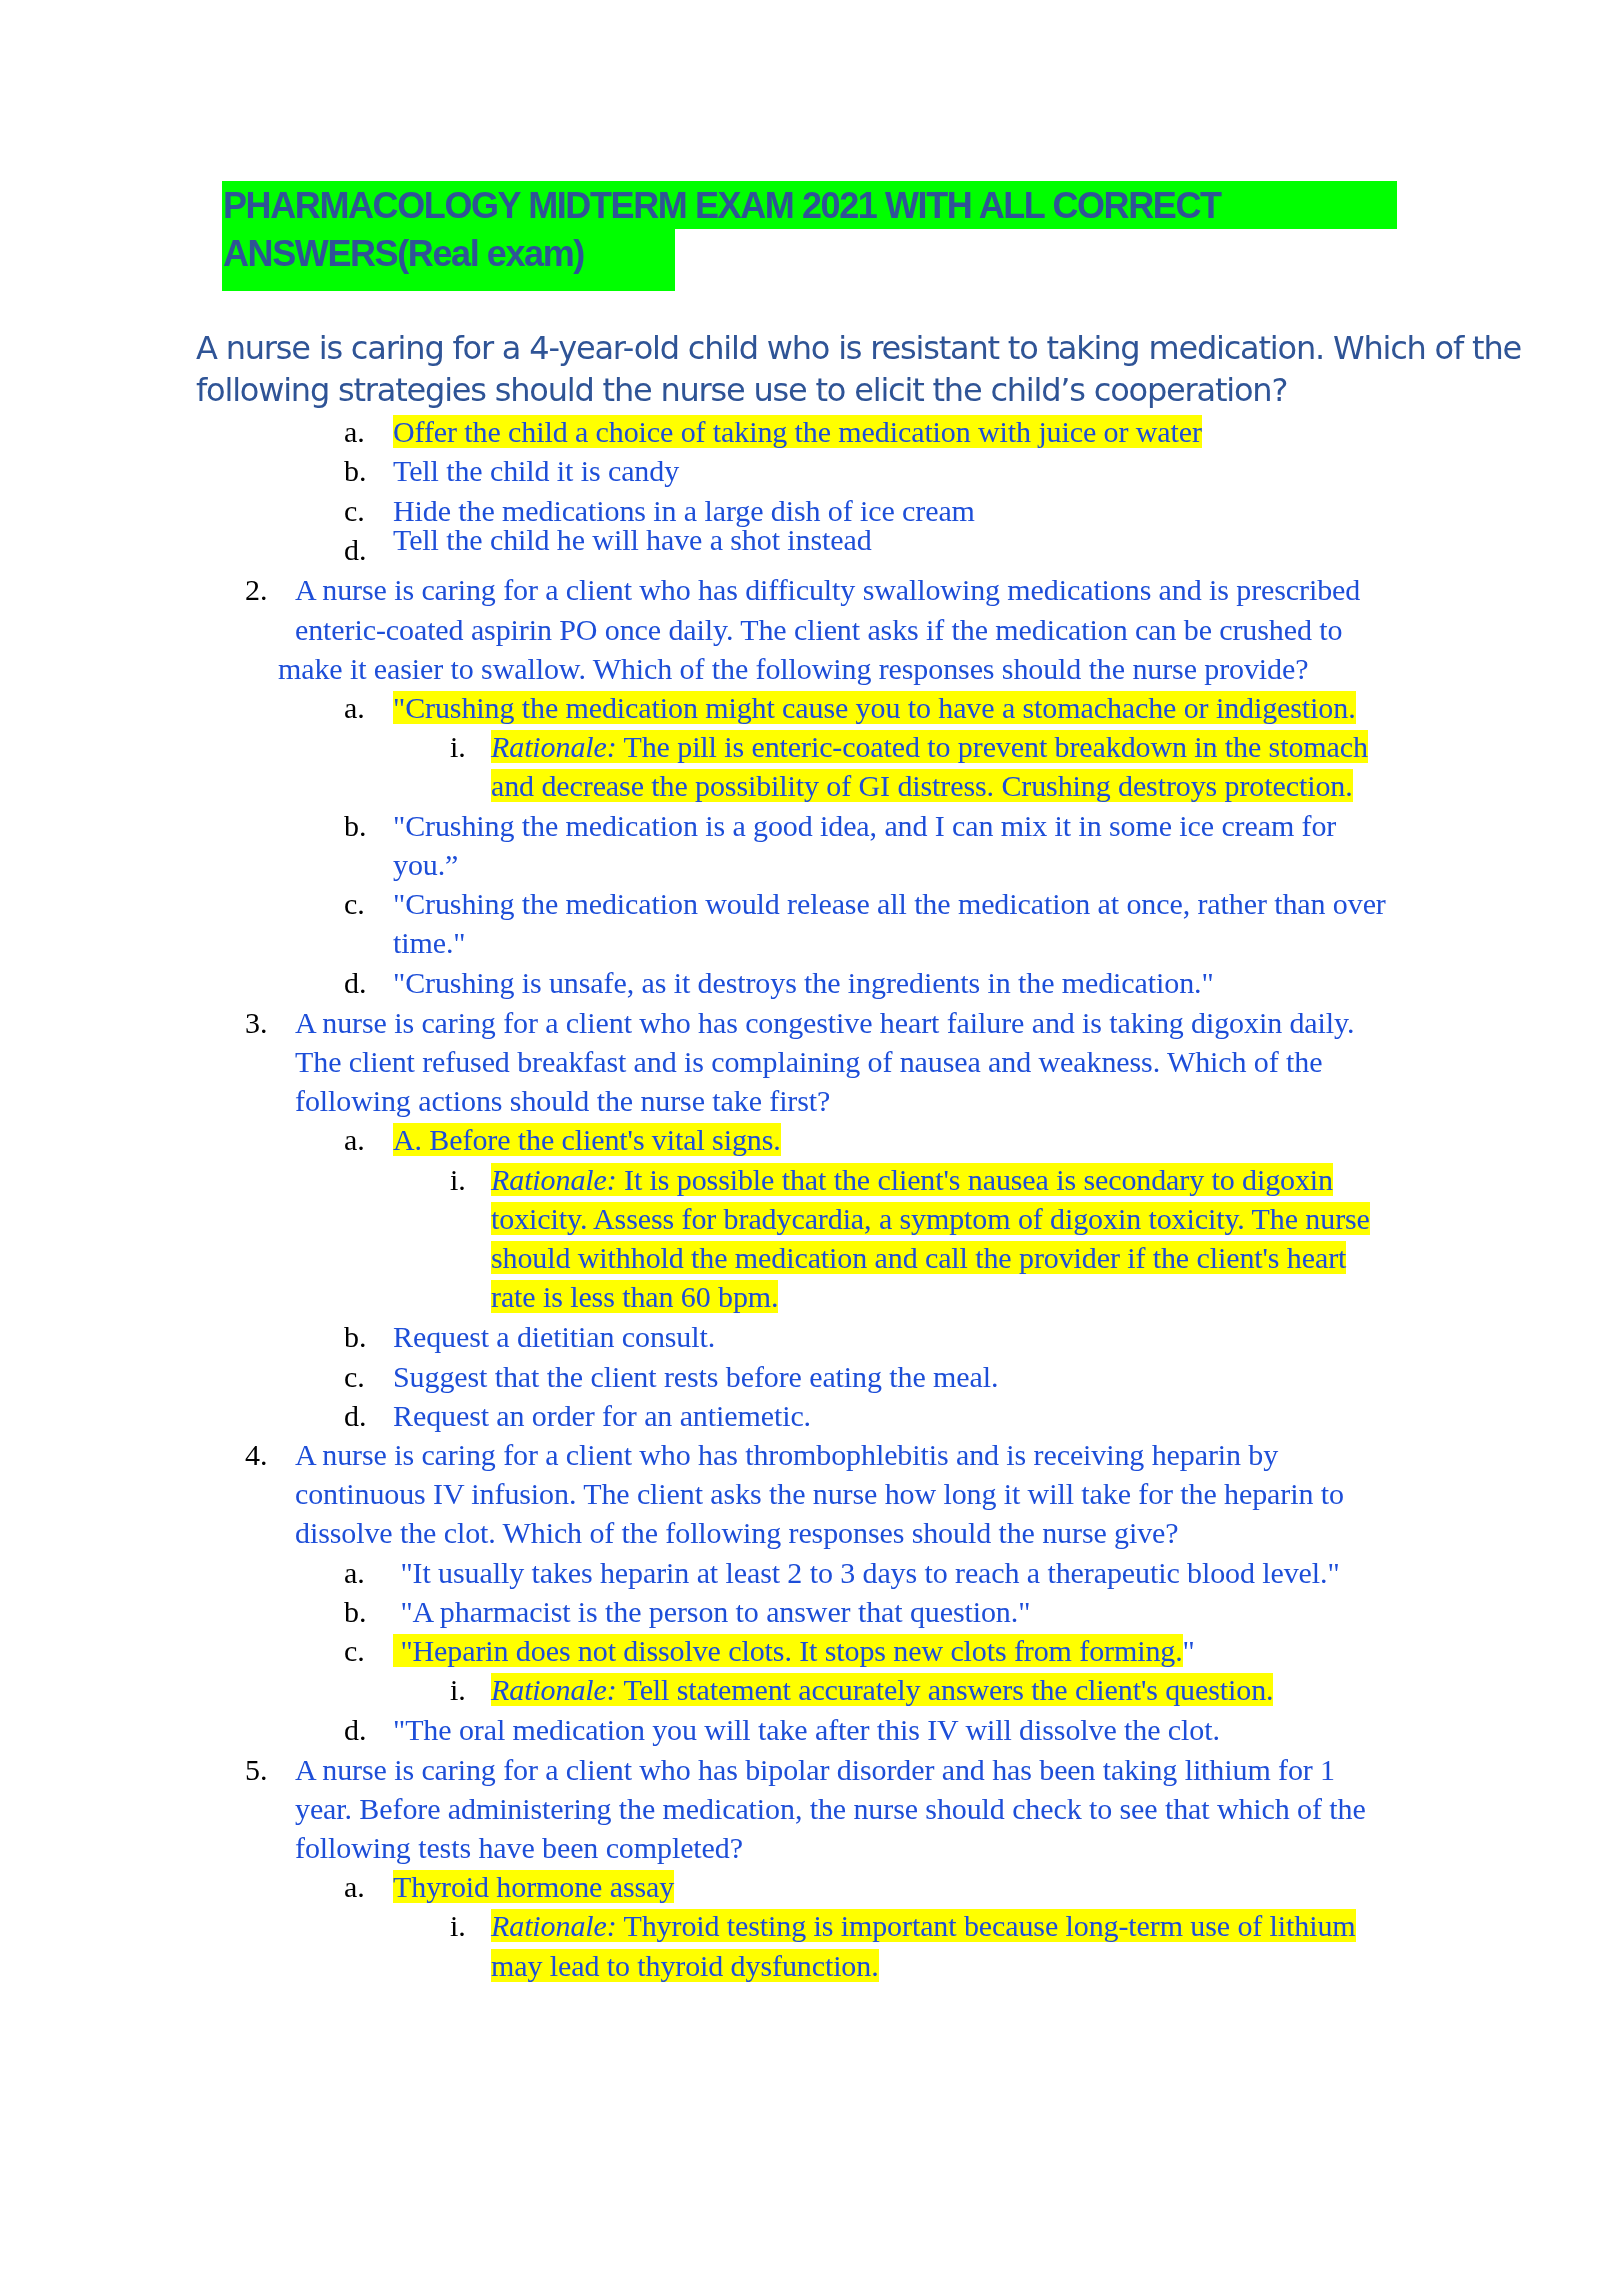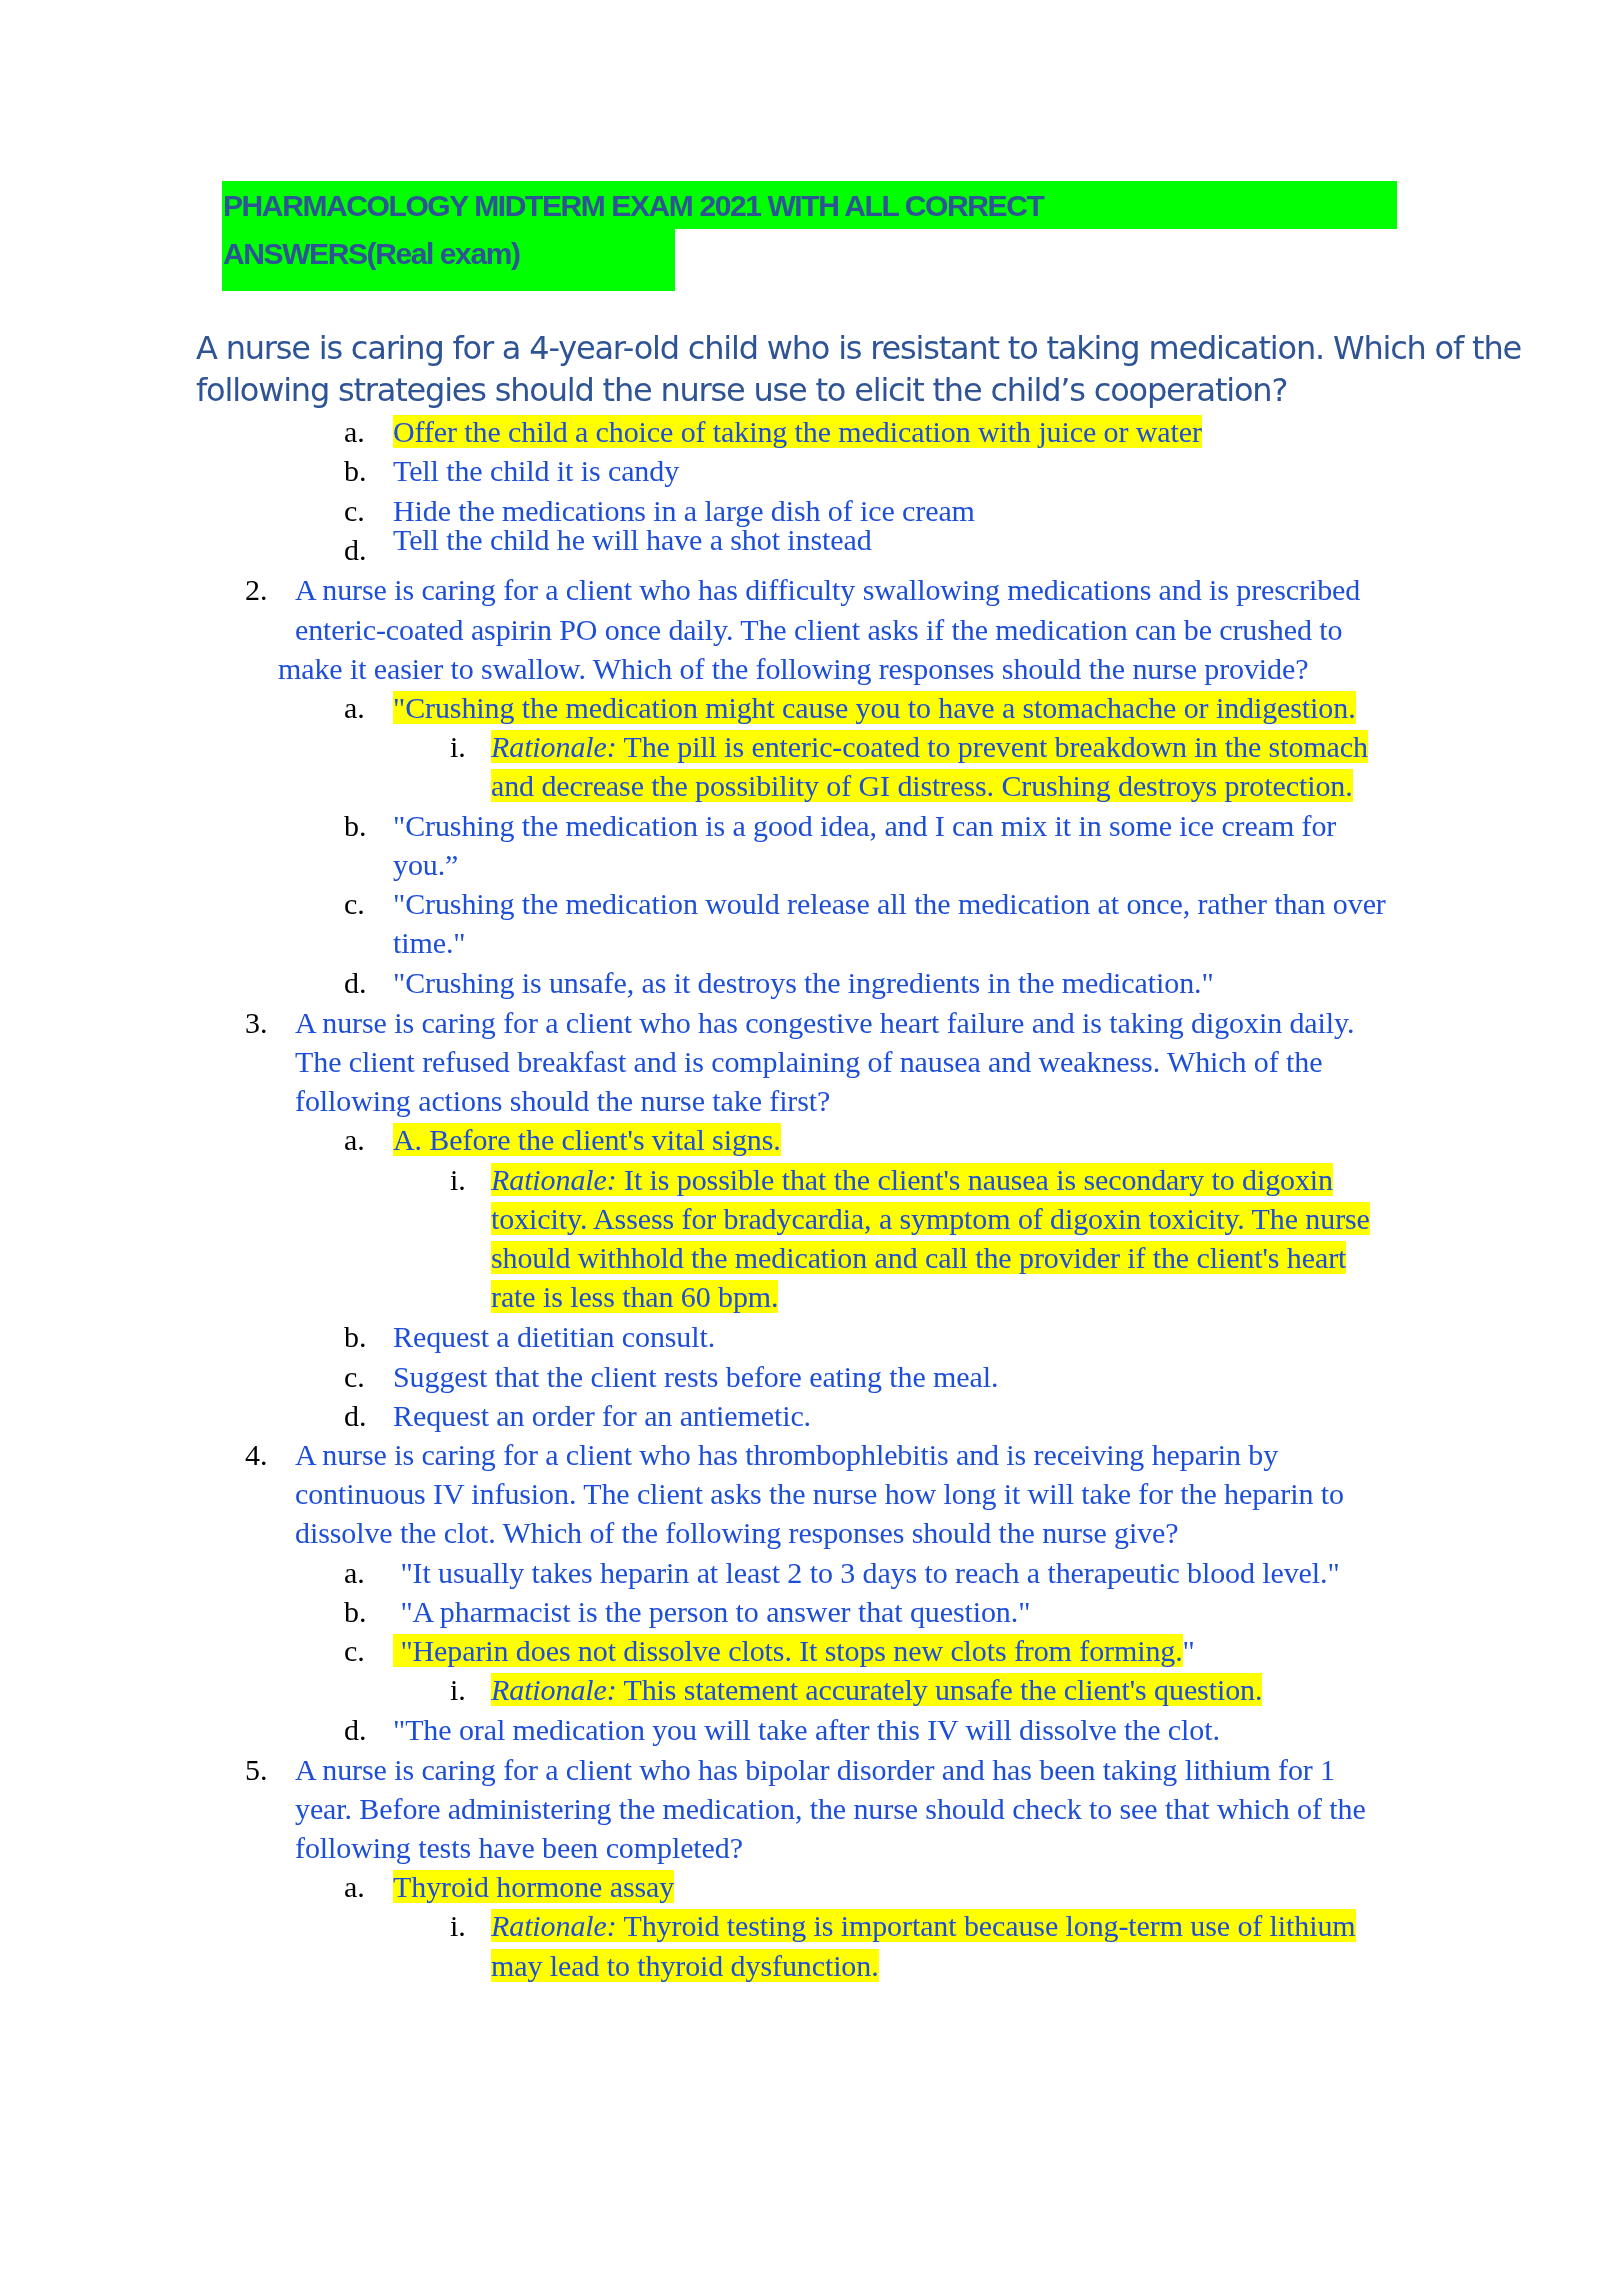--- a/index.html
+++ b/index.html
@@ -2,21 +2,21 @@
 <html><head>
 <meta charset="utf-8">
 <style>
   html, body { margin: 0; padding: 0; background: #ffffff; }
   body { width: 1620px; height: 2293px; position: relative; overflow: hidden; }
   .page { position: absolute; left: 0; top: 0; width: 1620px; height: 2293px; background: #fff; }
 
   .title-band { position: absolute; background: #00ff00; }
   .title-text {
     position: absolute; font-family: "Liberation Sans", "DejaVu Sans", sans-serif;
-    font-weight: bold; color: #2f5496; font-size: 30px; letter-spacing: -1.4px;
+    font-weight: bold; color: #2f5496; font-size: 36px; letter-spacing: -1.4px;
     white-space: nowrap; line-height: 47px;
   }
 
   .q1 {
     position: absolute; left: 196px; font-family: "DejaVu Sans", "Liberation Sans", sans-serif;
     color: #2f5496; font-size: 32px; letter-spacing: -1.2px; white-space: nowrap; line-height: 41px;
   }
 
   .line {
     position: absolute; font-family: "Liberation Serif", "DejaVu Serif", serif;
@@ -105,21 +105,21 @@
   <div class="marker" style="left:344px; top:1553px;">a.</div>
   <div class="line" style="left:393px; top:1553px; white-space:pre;"> "It usually takes heparin at least 2 to 3 days to reach a therapeutic blood level."</div>
 
   <div class="marker" style="left:344px; top:1592px;">b.</div>
   <div class="line" style="left:393px; top:1592px; white-space:pre;"> "A pharmacist is the person to answer that question."</div>
 
   <div class="marker" style="left:344px; top:1631px;">c.</div>
   <div class="line" style="left:393px; top:1631px; white-space:pre;"><span class="hl"> "Heparin does not dissolve clots. It stops new clots from forming.</span><span>"</span></div>
 
   <div class="marker" style="left:450px; top:1670px;">i.</div>
-  <div class="line" style="left:491px; top:1670px;"><span class="hl"><span class="it">Rationale:</span><span> This statement accurately unsafe the client's question.</span></span></div>
+  <div class="line" style="left:491px; top:1670px;"><span class="hl"><span class="it">Rationale:</span><span> Tell statement accurately answers the client's question.</span></span></div>
 
   <div class="marker" style="left:344px; top:1710px;">d.</div>
   <div class="line" style="left:393px; top:1710px;">"The oral medication you will take after this IV will dissolve the clot.</div>
 
   <div class="marker" style="left:245px; top:1750px;">5.</div>
   <div class="line" style="left:295px; top:1750px;">A nurse is caring for a client who has bipolar disorder and has been taking lithium for 1</div>
   <div class="line" style="left:295px; top:1789px;">year. Before administering the medication, the nurse should check to see that which of the</div>
   <div class="line" style="left:295px; top:1828px;">following tests have been completed?</div>
 
   <div class="marker" style="left:344px; top:1867px;">a.</div>

